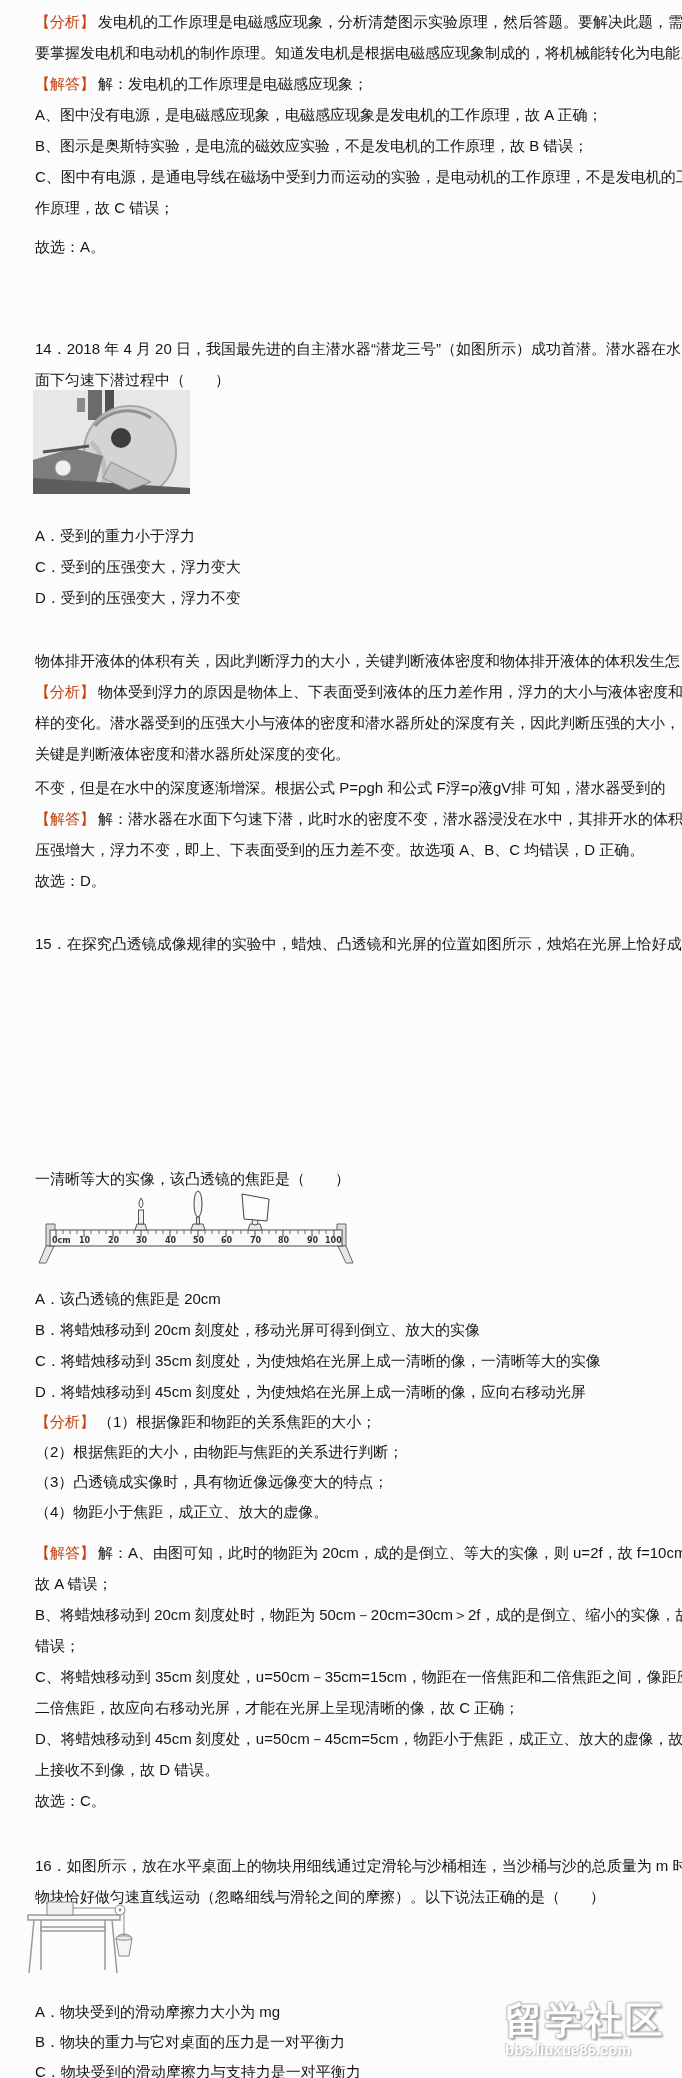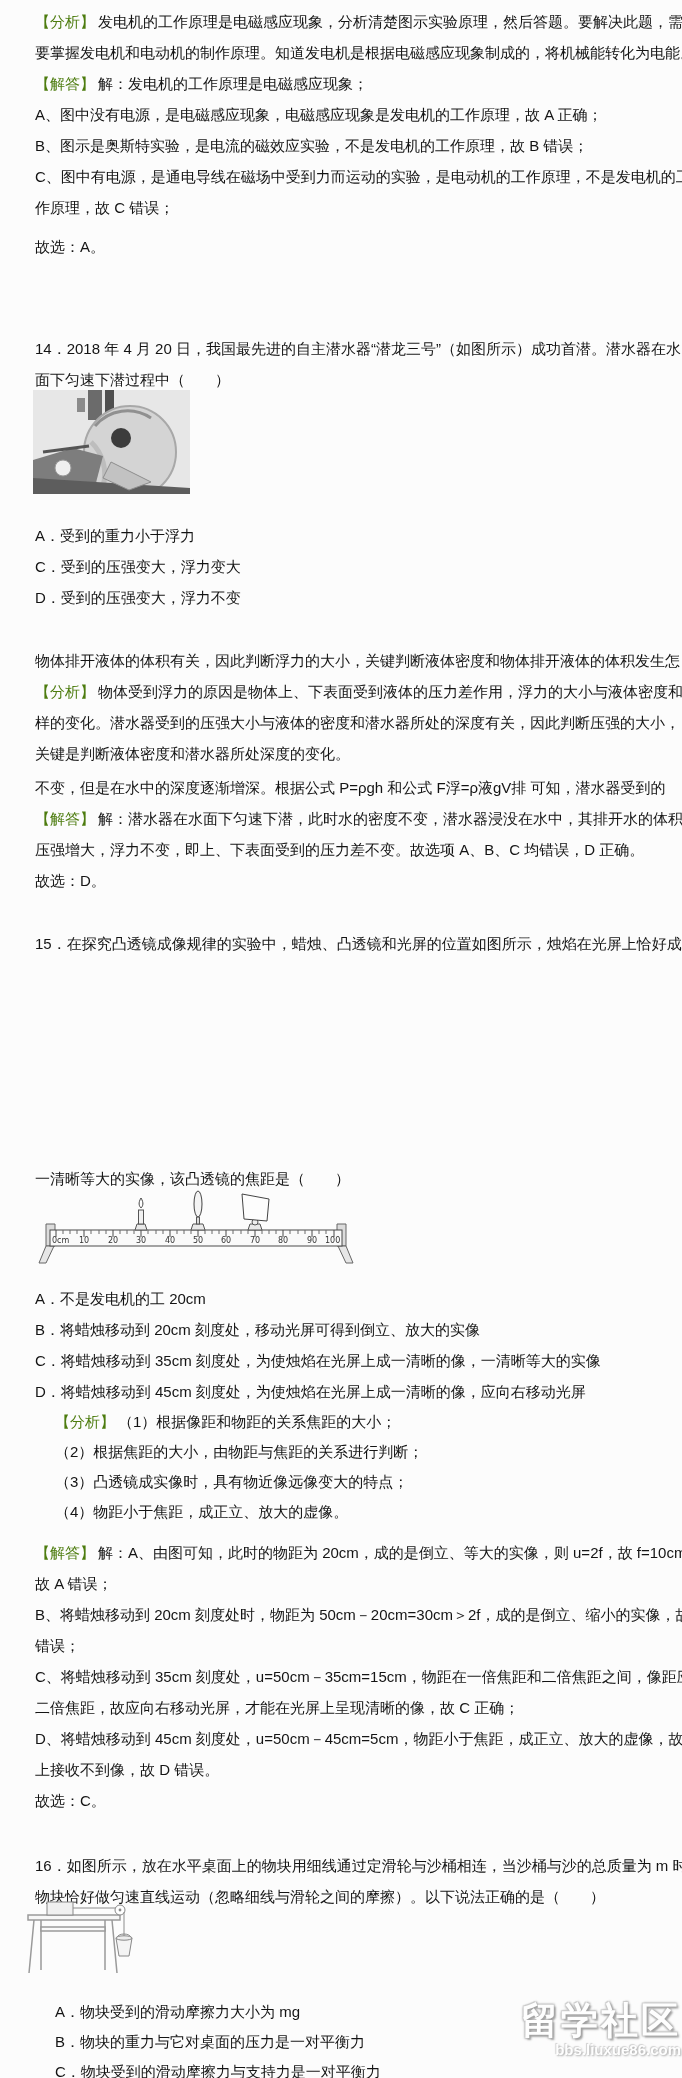--- a/index.html
+++ b/index.html
@@ -5,29 +5,29 @@
   *{box-sizing:border-box;}
   html,body{margin:0;padding:0;background:#ffffff;}
   .page{
     position:relative;width:682px;height:2078px;margin:0;
     background:#fcfcfc;overflow:hidden;
     font-family:"Liberation Sans","DejaVu Sans",sans-serif;
     color:#141414;
   }
   .blk{position:absolute;left:35px;width:642px;}
   .line{font-size:15px;line-height:31px;height:31px;white-space:nowrap;}
-  .lh30 .line{line-height:30px;height:30px;margin-left:20px;}
-  .tag{color:#4d7c0f;margin-right:3px;}
+  .lh30 .line{line-height:30px;height:30px;}
+  .tag{color:#c2410c;margin-right:3px;}
   .u{text-underline-offset:3px;}
   .gap6{margin-top:6px;}
   .gap8{margin-top:8px;}
-  .img-abs{position:absolute;}
+  .img-abs{position:absolute;font-weight:bold;}
   .photo-frame{display:block;}
   .wm{
-    position:absolute;left:505px;top:2002px;width:176px;text-align:right;
+    position:absolute;left:505px;top:2002px;width:176px;text-align:left;
     color:#ffffff;opacity:.96;line-height:1;
   }
   .wm-title{
     font-size:37px;font-weight:bold;letter-spacing:3px;
     text-shadow:2px 2px 2px #9e9e9e,-1px -1px 1px #c9c9c9,1px -1px 2px #b5b5b5,-1px 1px 2px #b5b5b5;
   }
   .wm-url{
     margin-top:3px;font-size:15px;font-weight:bold;letter-spacing:0;
     text-shadow:1px 1px 2px #a7a7a7,-1px -1px 1px #cfcfcf;
   }
@@ -137,21 +137,21 @@
 
       <g>
         <polygon points="210,44 224,44 222,38 212,38" fill="#e9e9e9" stroke="#555"></polygon>
         <circle cx="217" cy="36" r="3" fill="#eee" stroke="#555"></circle>
         <polygon points="204,8 231,13 229,35 206,33" fill="#fdfdfd" stroke="#444"></polygon>
       </g>
     </svg>
   </div>
 
   <section class="blk" style="top:1283px">
-    <div class="line">A．不是发电机的工 20cm</div>
+    <div class="line">A．该凸透镜的焦距是 20cm</div>
     <div class="line">B．将蜡烛移动到 20cm 刻度处，移动光屏可得到倒立、放大的实像</div>
     <div class="line">C．将蜡烛移动到 35cm 刻度处，为使烛焰在光屏上成一清晰的像，一清晰等大的实像</div>
     <div class="line">D．将蜡烛移动到 45cm 刻度处，为使烛焰在光屏上成一清晰的像，应向右移动光屏</div>
   </section>
 
   <section class="blk lh30" style="top:1407px">
     <div class="line"><span class="tag">【分析】</span><span>（1）根据像距和物距的关系焦距的大小；</span></div>
     <div class="line">（2）根据焦距的大小，由物距与焦距的关系进行判断；</div>
     <div class="line">（3）凸透镜成实像时，具有物近像远像变大的特点；</div>
     <div class="line">（4）物距小于焦距，成正立、放大的虚像。</div>

